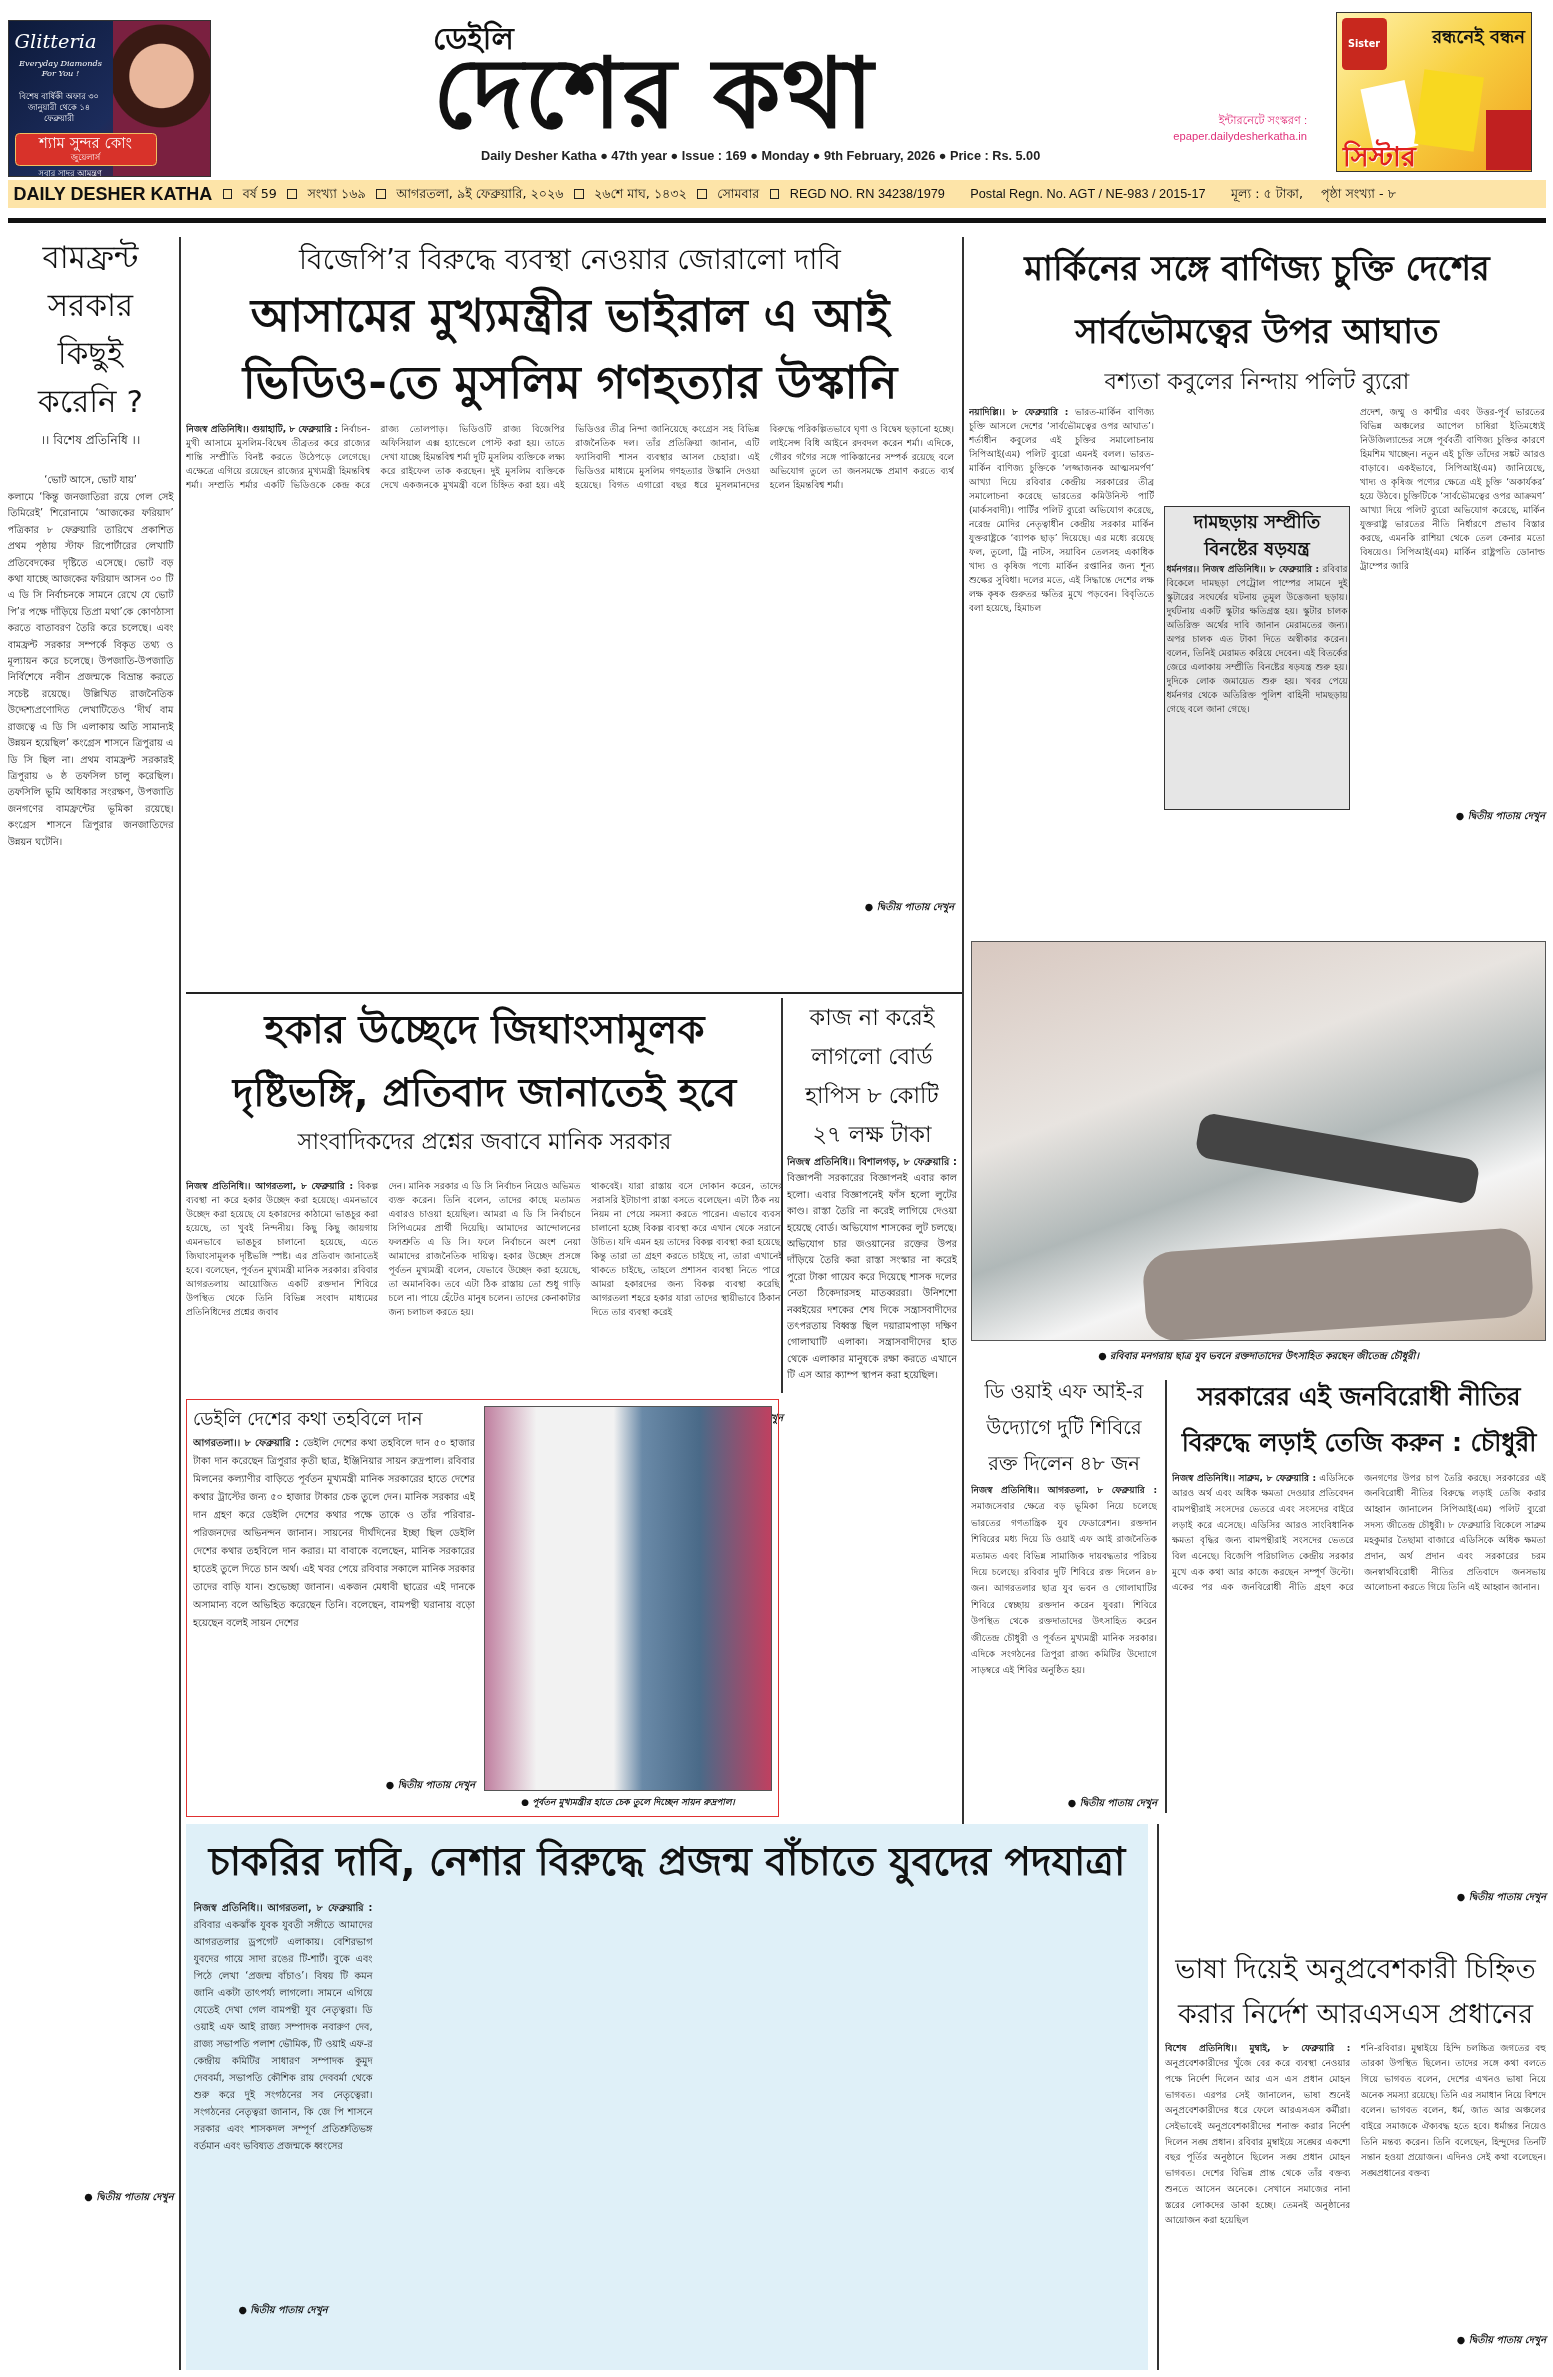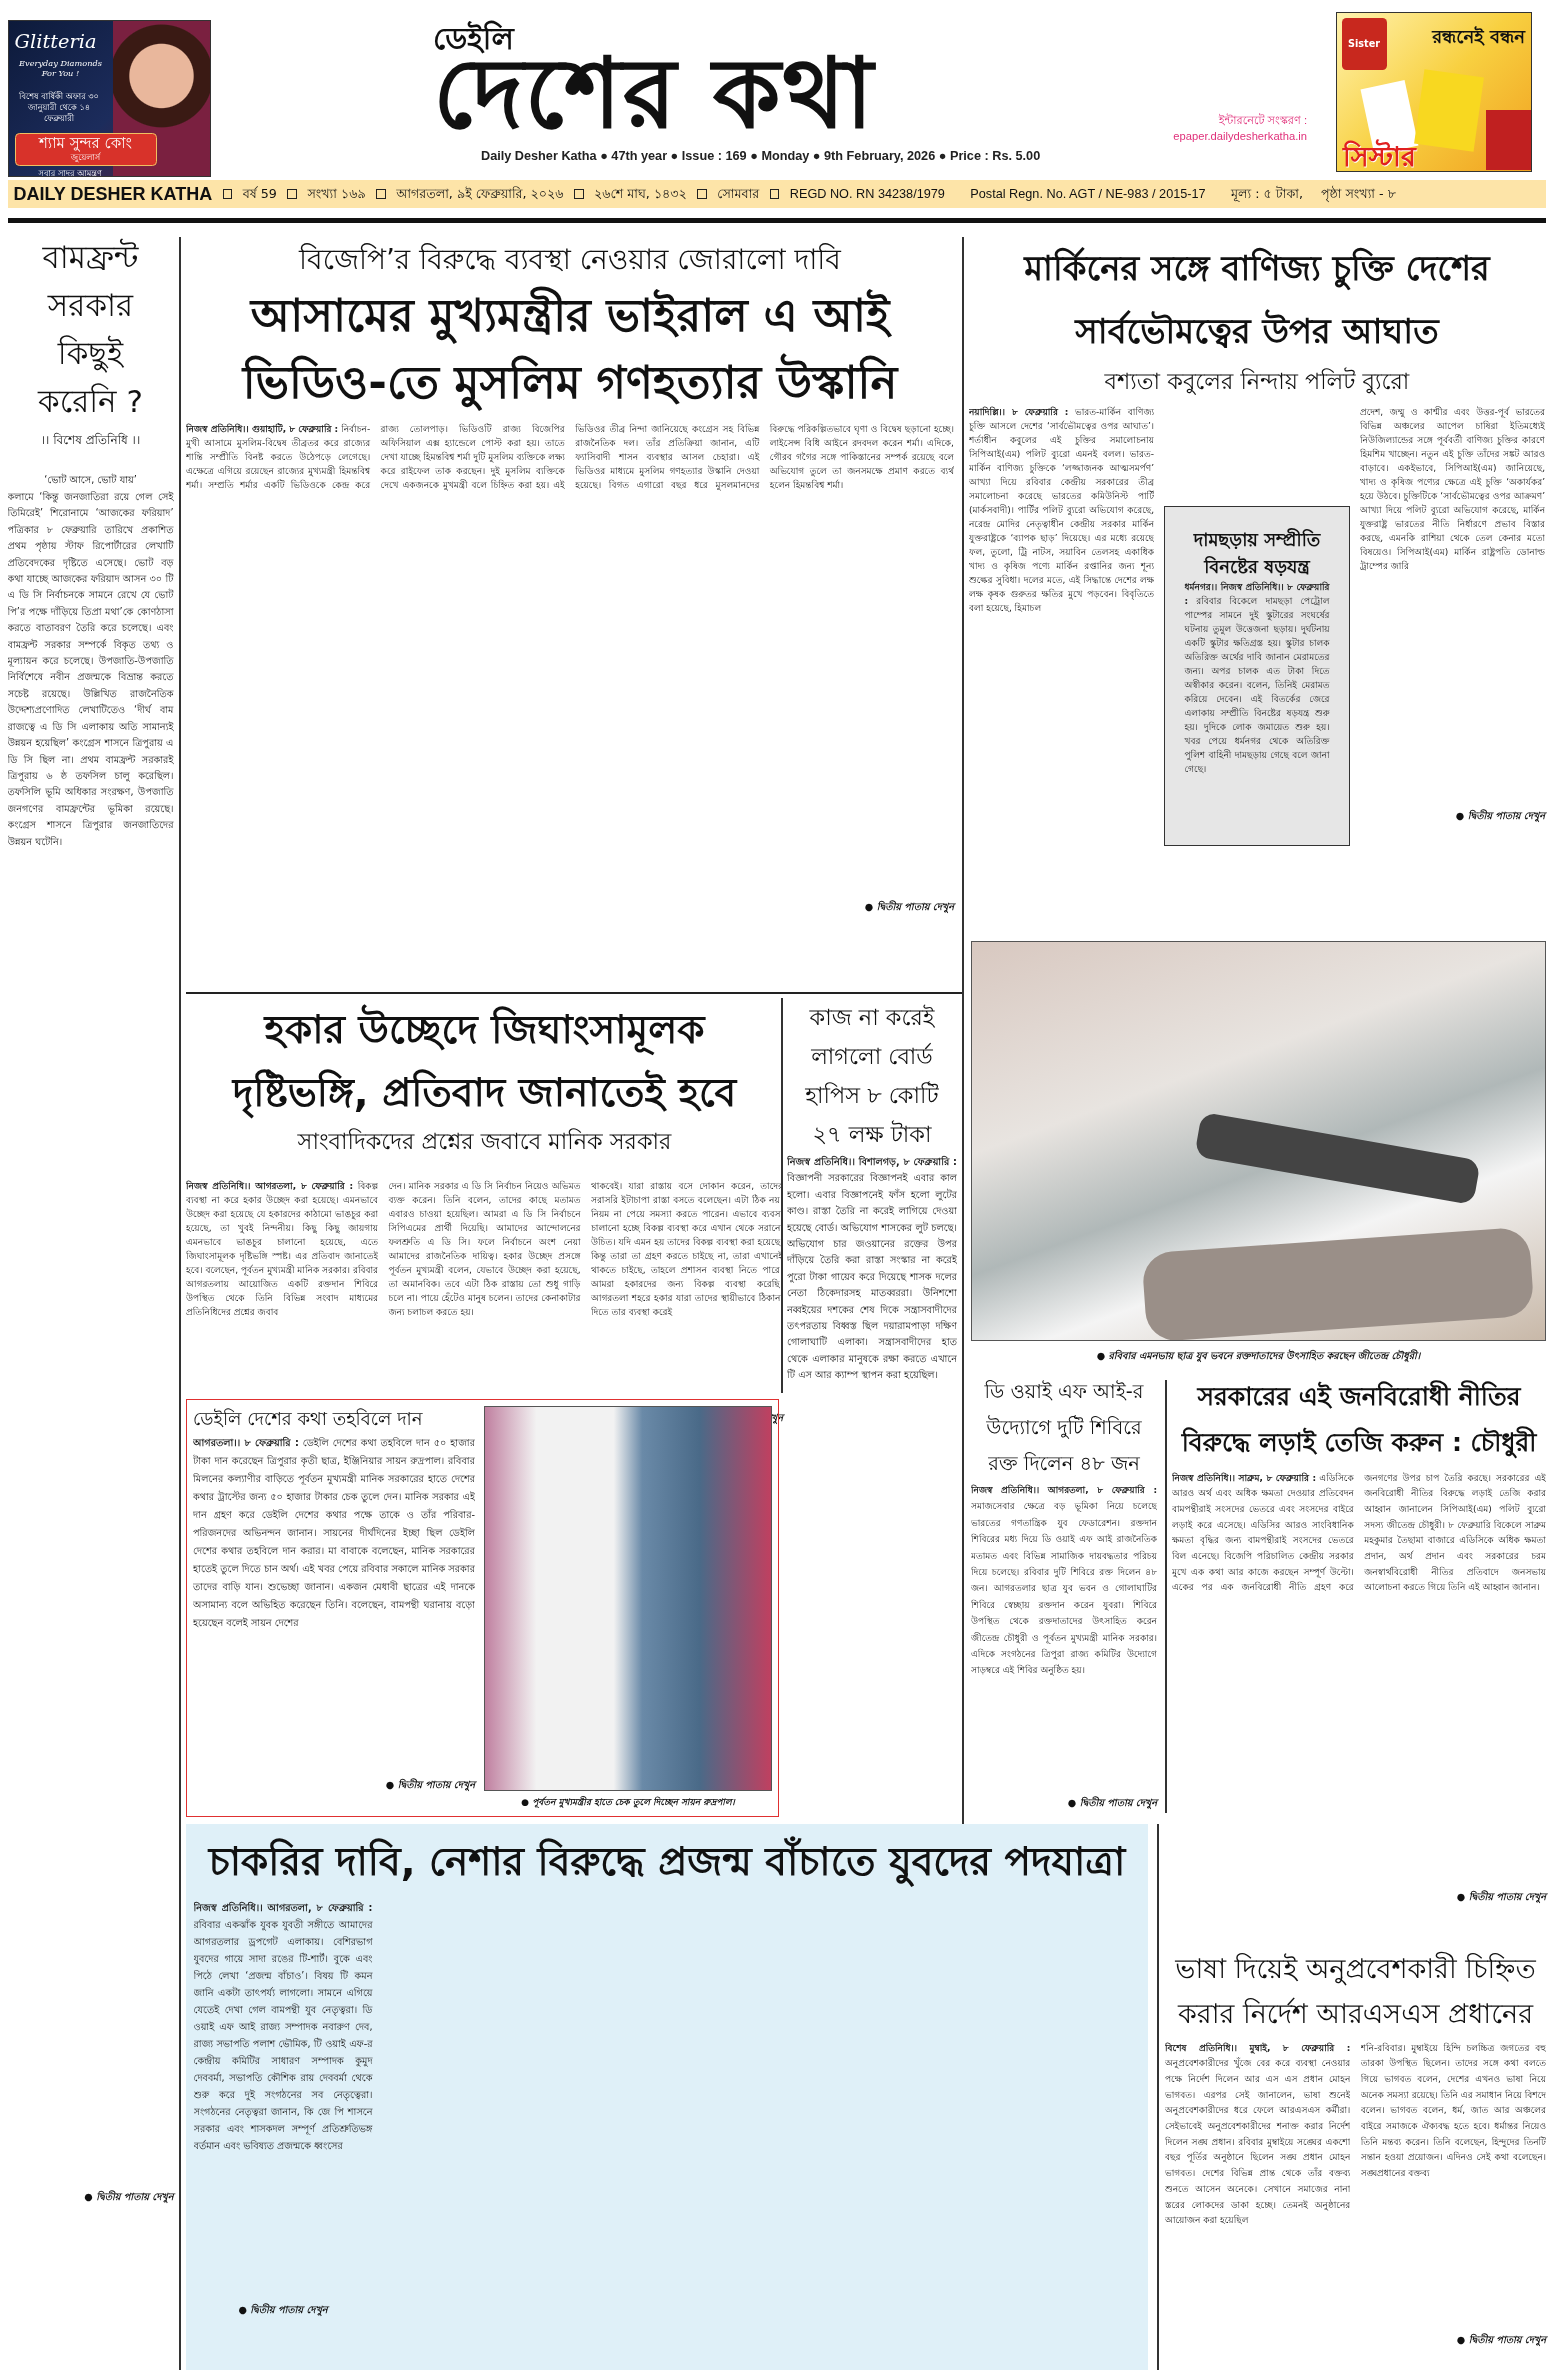--- a/index.html
+++ b/index.html
@@ -122,41 +122,41 @@
   <div class="hl" style="font-size:34px;line-height:63px">মার্কিনের সঙ্গে বাণিজ্য চুক্তি দেশের</div>
   <div class="hl" style="font-size:34px;line-height:63px">সার্বভৌমত্বের উপর আঘাত</div>
   <div class="hl" style="font-size:22.4px;font-weight:normal;line-height:37px">বশ্যতা কবুলের নিন্দায় পলিট ব্যুরো</div>
   <div style="display:flex;gap:10.4px;margin-top:4.5px">
     <div class="body" style="flex:1;height:418px">
       <span class="lead">নয়াদিল্লি।। ৮ ফেব্রুয়ারি :</span>
       <span>ভারত-মার্কিন বাণিজ্য চুক্তি আসলে দেশের ‘সার্বভৌমত্বের ওপর আঘাত’। শর্তাধীন কবুলের এই চুক্তির সমালোচনায় সিপিআই(এম) পলিট ব্যুরো এমনই বলল। ভারত-মার্কিন বাণিজ্য চুক্তিকে ‘লজ্জাজনক আত্মসমর্পণ’ আখ্যা দিয়ে রবিবার কেন্দ্রীয় সরকারের তীব্র সমালোচনা করেছে ভারতের কমিউনিস্ট পার্টি (মার্কসবাদী)। পার্টির পলিট ব্যুরো অভিযোগ করেছে, নরেন্দ্র মোদির নেতৃত্বাধীন কেন্দ্রীয় সরকার মার্কিন যুক্তরাষ্ট্রকে ‘ব্যাপক ছাড়’ দিয়েছে। এর মধ্যে রয়েছে ফল, তুলো, ট্রি নাটস, সয়াবিন তেলসহ একাধিক খাদ্য ও কৃষিজ পণ্যে মার্কিন রপ্তানির জন্য শূন্য শুল্কের সুবিধা। দলের মতে, এই সিদ্ধান্তে দেশের লক্ষ লক্ষ কৃষক গুরুতর ক্ষতির মুখে পড়বেন। বিবৃতিতে বলা হয়েছে, হিমাচল</span>
     </div>
     <div style="flex:1">
       <div class="body" style="height:101px"></div>
-      <div style="background:#e6e6e6;border:1.5px solid #333;padding:19px">
+      <div style="background:#e6e6e6;border:1.5px solid #333;padding:1px">
         <div class="hl" style="font-size:18px;line-height:27px">দামছড়ায় সম্প্রীতি</div>
         <div class="hl" style="font-size:18px;line-height:27px">বিনষ্টের ষড়যন্ত্র</div>
         <div class="body" style="height:246px">
           <span class="lead">ধর্মনগর।। নিজস্ব প্রতিনিধি।। ৮ ফেব্রুয়ারি :</span>
           <span>রবিবার বিকেলে দামছড়া পেট্রোল পাম্পের সামনে দুই স্কুটারের সংঘর্ষের ঘটনায় তুমুল উত্তেজনা ছড়ায়। দুর্ঘটনায় একটি স্কুটার ক্ষতিগ্রস্ত হয়। স্কুটার চালক অতিরিক্ত অর্থের দাবি জানান মেরামতের জন্য। অপর চালক এত টাকা দিতে অস্বীকার করেন। বলেন, তিনিই মেরামত করিয়ে দেবেন। এই বিতর্কের জেরে এলাকায় সম্প্রীতি বিনষ্টের ষড়যন্ত্র শুরু হয়। দুদিকে লোক জমায়েত শুরু হয়। খবর পেয়ে ধর্মনগর থেকে অতিরিক্ত পুলিশ বাহিনী দামছড়ায় গেছে বলে জানা গেছে।</span>
         </div>
       </div>
     </div>
     <div style="flex:1">
       <div class="body" style="height:403px">প্রদেশ, জম্মু ও কাশ্মীর এবং উত্তর-পূর্ব ভারতের বিভিন্ন অঞ্চলের আপেল চাষিরা ইতিমধ্যেই নিউজিল্যান্ডের সঙ্গে পূর্ববর্তী বাণিজ্য চুক্তির কারণে হিমশিম খাচ্ছেন। নতুন এই চুক্তি তাঁদের সঙ্কট আরও বাড়াবে। একইভাবে, সিপিআই(এম) জানিয়েছে, খাদ্য ও কৃষিজ পণ্যের ক্ষেত্রে এই চুক্তি ‘অকার্যকর’ হয়ে উঠবে। চুক্তিটিকে ‘সার্বভৌমত্বের ওপর আক্রমণ’ আখ্যা দিয়ে পলিট ব্যুরো অভিযোগ করেছে, মার্কিন যুক্তরাষ্ট্র ভারতের নীতি নির্ধারণে প্রভাব বিস্তার করছে, এমনকি রাশিয়া থেকে তেল কেনার মতো বিষয়েও। সিপিআই(এম) মার্কিন রাষ্ট্রপতি ডোনাল্ড ট্রাম্পের জারি</div>
       <div class="see">দ্বিতীয় পাতায় দেখুন</div>
     </div>
   </div>
 </div>
 
 <div class="abs photo" style="left:971px;top:941px;width:575px;height:400px;background:linear-gradient(160deg,#d8c8c0 0%,#e8e4e0 35%,#b0b8b8 55%,#f4f4f4 70%,#c8b8a8 100%)">
   <div style="position:absolute;left:224px;top:194px;width:283px;height:45px;background:#444;transform:rotate(10deg);border-radius:15px"></div>
   <div style="position:absolute;left:172px;top:298px;width:388px;height:89px;background:#9a8f88;border-radius:30px;transform:rotate(-4deg)"></div>
 </div>
-<div class="abs cap" style="left:971px;top:1348px;width:575px">রবিবার এমনভায় ছাত্র যুব ভবনে রক্তদাতাদের উৎসাহিত করছেন জীতেন্দ্র চৌধুরী।</div>
+<div class="abs cap" style="left:971px;top:1348px;width:575px">রবিবার মনগরায় ছাত্র যুব ভবনে রক্তদাতাদের উৎসাহিত করছেন জীতেন্দ্র চৌধুরী।</div>
 
 <div class="hline" style="left:186px;top:992px;width:776px"></div>
 <div class="abs" style="left:186px;top:998px;width:597px">
   <div class="hl" style="font-size:39px;line-height:63px">হকার উচ্ছেদে জিঘাংসামূলক</div>
   <div class="hl" style="font-size:39px;line-height:63px">দৃষ্টিভঙ্গি, প্রতিবাদ জানাতেই হবে</div>
   <div class="hl" style="font-size:22.4px;font-weight:normal;line-height:34px">সাংবাদিকদের প্রশ্নের জবাবে মানিক সরকার</div>
   <div class="cols" style="margin-top:21px">
     <div class="body" style="height:246px"><span class="lead">নিজস্ব প্রতিনিধি।। আগরতলা, ৮ ফেব্রুয়ারি :</span> <span>বিকল্প ব্যবস্থা না করে হকার উচ্ছেদ করা হয়েছে। এমনভাবে উচ্ছেদ করা হয়েছে যে হকারদের কাঠামো ভাঙচুর করা হয়েছে, তা খুবই নিন্দনীয়। কিছু কিছু জায়গায় এমনভাবে ভাঙচুর চালানো হয়েছে, এতে জিঘাংসামূলক দৃষ্টিভঙ্গি স্পষ্ট। এর প্রতিবাদ জানাতেই হবে। বলেছেন, পূর্বতন মুখ্যমন্ত্রী মানিক সরকার। রবিবার আগরতলায় আয়োজিত একটি রক্তদান শিবিরে উপস্থিত থেকে তিনি বিভিন্ন সংবাদ মাধ্যমের প্রতিনিধিদের প্রশ্নের জবাব</span></div>
     <div class="body" style="height:246px">দেন। মানিক সরকার এ ডি সি নির্বাচন নিয়েও অভিমত ব্যক্ত করেন। তিনি বলেন, তাদের কাছে মতামত এবারও চাওয়া হয়েছিল। আমরা এ ডি সি নির্বাচনে সিপিএমের প্রার্থী দিয়েছি। আমাদের আন্দোলনের ফলশ্রুতি এ ডি সি। ফলে নির্বাচনে অংশ নেয়া আমাদের রাজনৈতিক দায়িত্ব। হকার উচ্ছেদ প্রসঙ্গে পূর্বতন মুখ্যমন্ত্রী বলেন, যেভাবে উচ্ছেদ করা হয়েছে, তা অমানবিক। তবে এটা ঠিক রাস্তায় তো শুধু গাড়ি চলে না। পায়ে হেঁটেও মানুষ চলেন। তাদের কেনাকাটার জন্য চলাচল করতে হয়।</div>
     <div style="height:246px">

